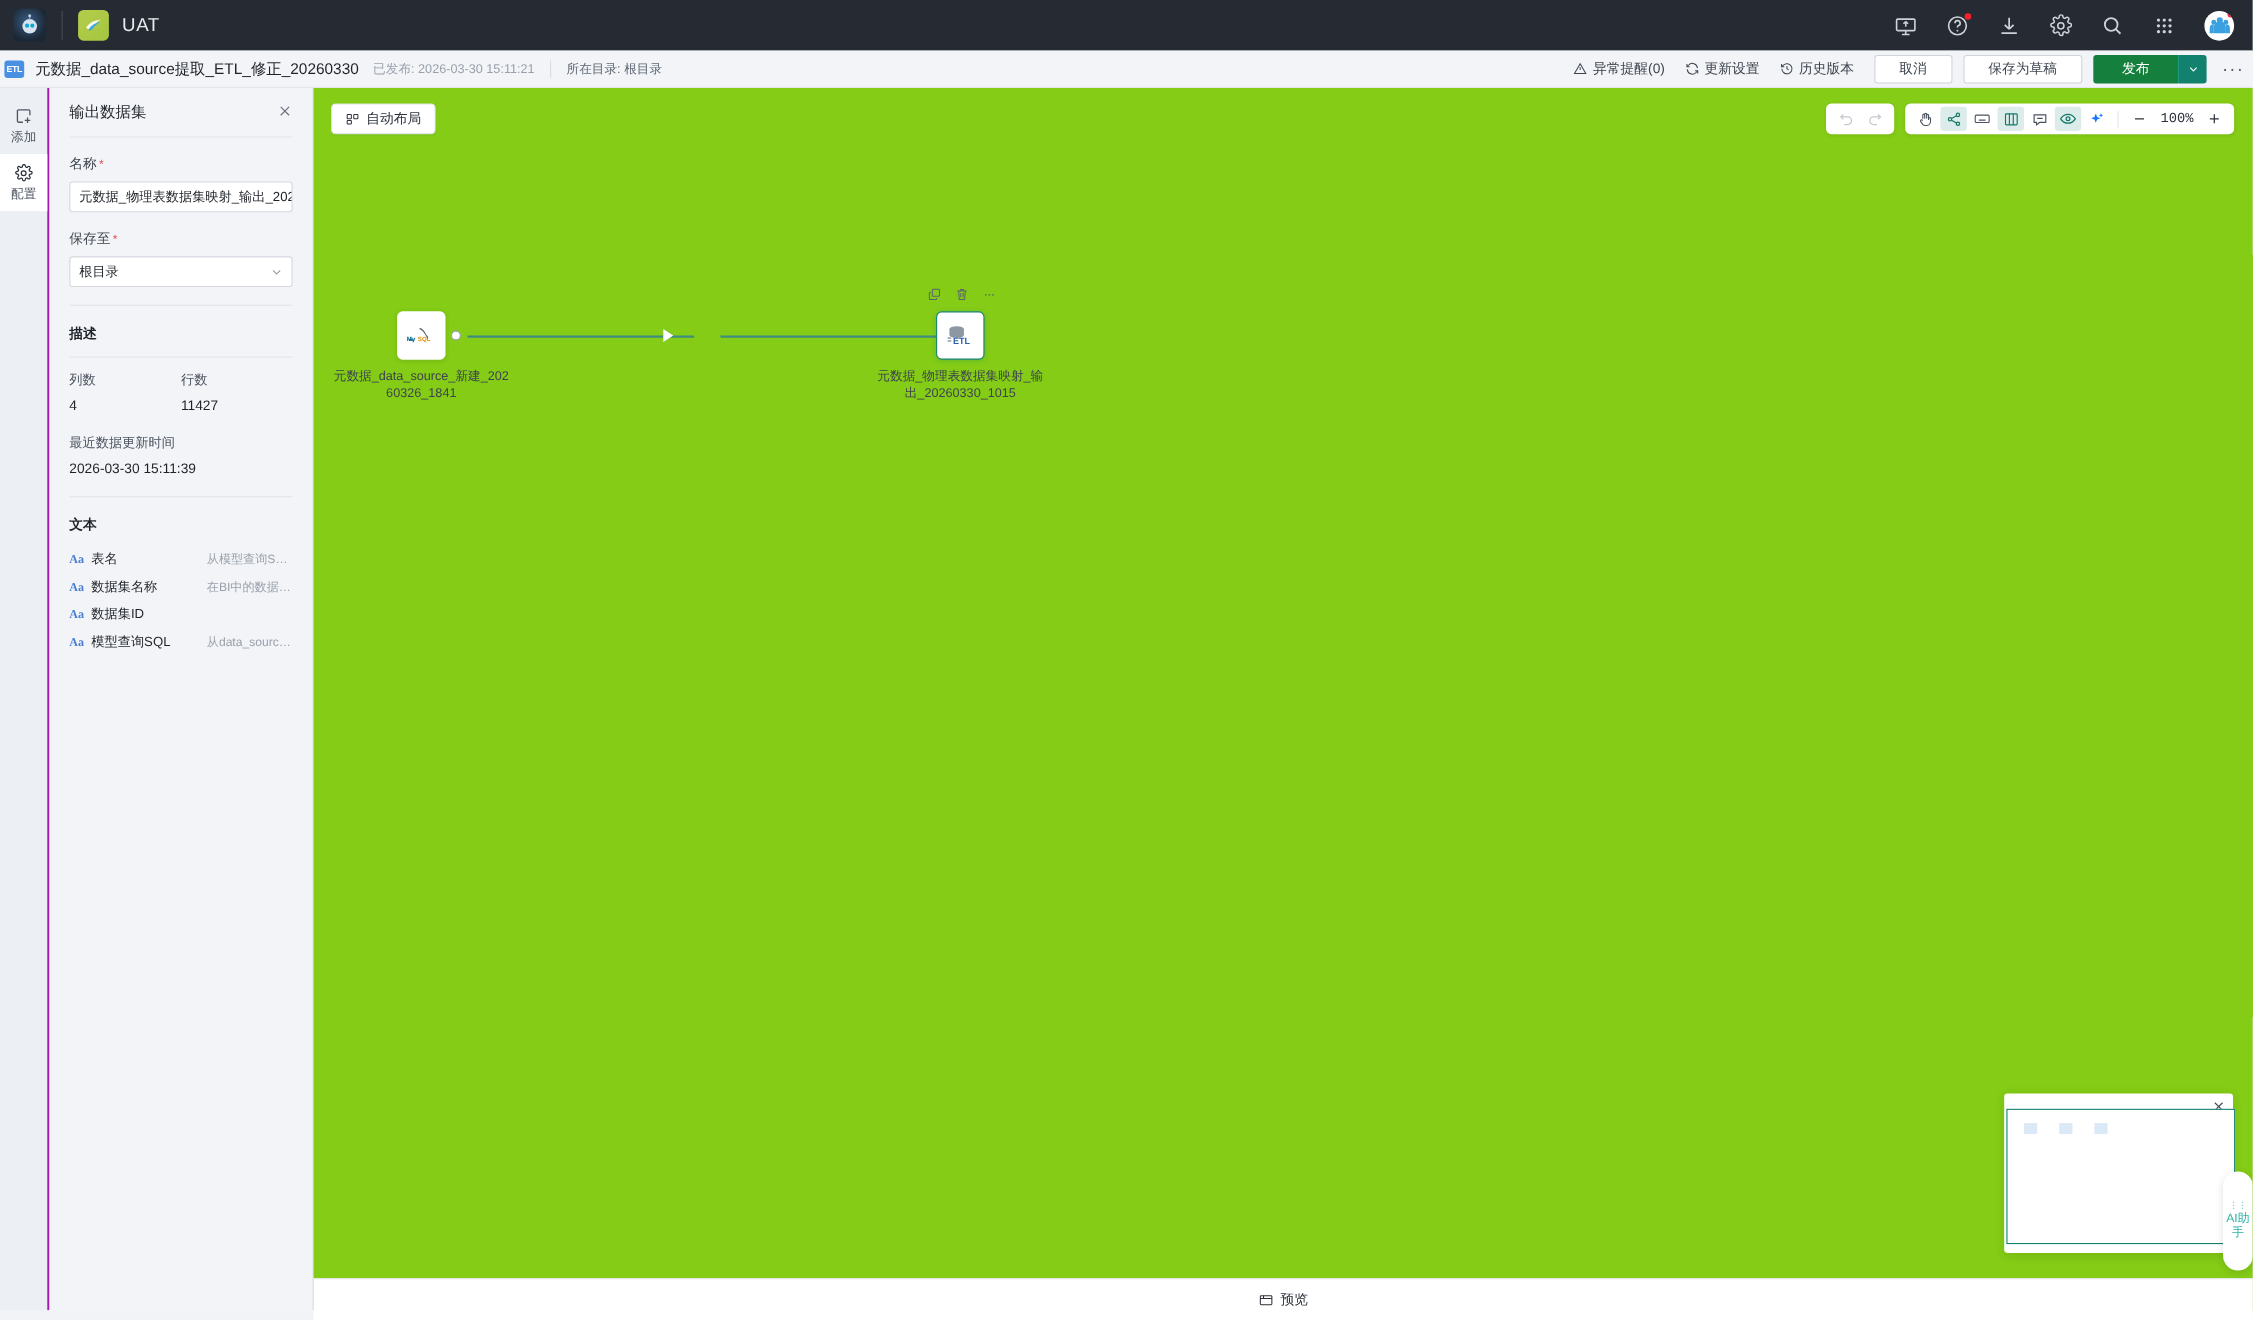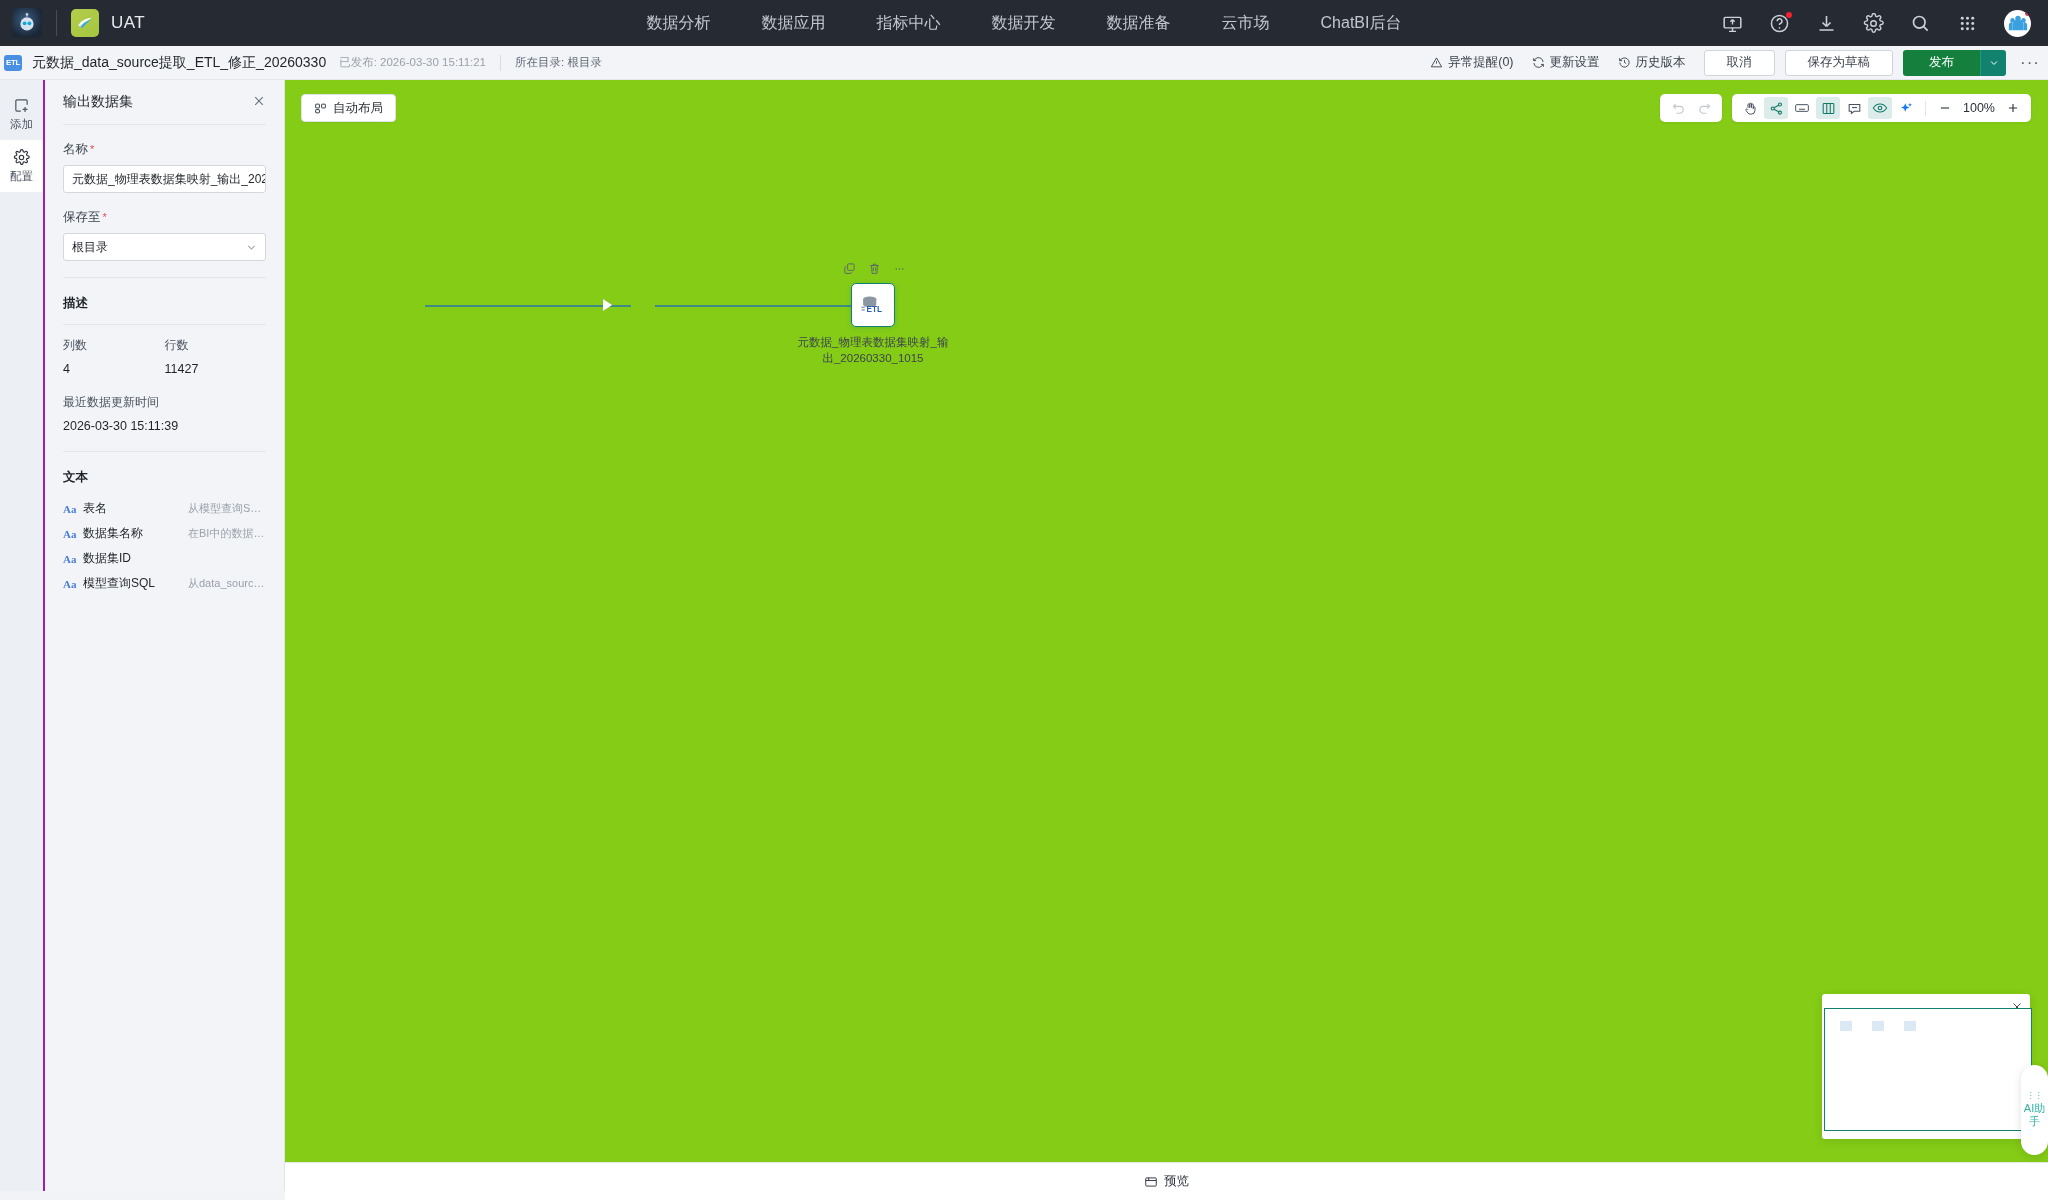--- a/index.html
+++ b/index.html
@@ -159,21 +159,21 @@
     background: #fff; border: 1px solid #e0e4e9; border-radius: 4px;
     display: flex; align-items: center; gap: 6px; font-size: 12.5px; color: #2b313a;
     cursor: pointer; box-shadow: 0 1px 2px rgba(0,0,0,.04);
   }
 
   .cv-tools {
     position: absolute; right: 17px; top: 14px; display: flex; gap: 10px;
   }
   .tool-grp {
     background: #fff; border-radius: 5px; height: 28px; display: flex;
-    align-items: center; padding: 0 6px; gap: 2px; box-shadow: 0 1px 3px rgba(0,0,0,.07);
+    align-items: center; padding: 0 6px; gap: 2px; box-shadow: 0 1px 3px rgba(0,0,0,.07); font-family: Liberation Mono, monospace;
   }
   .tbtn {
     width: 24px; height: 22px; display: flex; align-items: center; justify-content: center;
     border-radius: 3px; cursor: pointer; color: #4a5260;
   }
   .tbtn.on { background: #dcecea; color: #14796a; }
   .tbtn.dim { color: #c3c8d0; }
   .tsep { width:1px; height: 15px; background: #e2e5ea; margin: 0 5px; }
   .zoomval { font-size: 12.5px; color: #2b313a; width: 40px; text-align:center; cursor:default; }
 
@@ -251,29 +251,20 @@
   </div>
   <div class="nav-divider"></div>
   <div class="app-badge">
     <svg width="18" height="18" viewBox="0 0 24 24">
       <path d="M3 15c4-6 9-9 18-10-5 3-8 6-10 9-3 4-6 3-8 1z" fill="#ffffff" opacity=".92"></path>
       <path d="M6 17c3-5 8-8 14-9-4 3-7 5-9 8-2 3-4 3-5 1z" fill="#3aa8e0"></path>
     </svg>
   </div>
   <div class="app-name">UAT</div>
 
-  <div class="nav-links">
-    <div class="nav-link">数据分析</div>
-    <div class="nav-link">数据应用</div>
-    <div class="nav-link">指标中心</div>
-    <div class="nav-link">数据开发</div>
-    <div class="nav-link">数据准备</div>
-    <div class="nav-link">云市场</div>
-    <div class="nav-link">ChatBI后台</div>
-  </div>
 
   <div class="nav-right">
     <div class="nav-ico">
       <svg viewBox="0 0 24 24" fill="none" stroke="currentColor" stroke-width="1.7">
         <rect x="2.5" y="5" width="19" height="12" rx="1.3"></rect>
         <path d="M8 21h8M12 17v4"></path>
         <path d="M12 13V7.5M12 7.5l-2.4 2.4M12 7.5l2.4 2.4" stroke-width="1.6"></path>
       </svg>
     </div>
     <div class="nav-ico">
@@ -555,20 +546,33 @@
             </svg>
         </div>
       </div>
     </div>
 
     <div class="edge" style="left:140px; top:225px; width:206px;"></div>
     <div class="arrow-o" style="left:318px; top:225px;"></div>
     <div class="edge" style="left:370px; top:225px; width:206px;"></div>
     <div class="arrow-o" style="left:568px; top:225px;"></div>
 
+    <div class="node-grp" style="left:18px; top:203px;">
+      <div class="node-box">
+        <svg width="30" height="26" viewBox="0 0 48 40">
+          <path d="M6 27c2-1 4-1 6 0" stroke="#00678c" stroke-width="2" fill="none"></path>
+          <text x="3" y="28" font-size="9" font-family="Liberation Sans, sans-serif" fill="#00678c" font-weight="bold">My</text>
+          <text x="19" y="28" font-size="9" font-family="Liberation Sans, sans-serif" fill="#e48e00" font-weight="bold">SQL</text>
+          <path d="M22 10c3 1 6 4 8 8 1 2 2 3 3 4" stroke="#5a6570" stroke-width="1.6" fill="none" stroke-linecap="round"></path>
+          <path d="M31 21l3 1-1 3z" fill="#5a6570"></path>
+        </svg>
+        <span class="port out"></span>
+      </div>
+      <div class="node-lbl">元数据_data_source_新建_20260326_1841</div>
+    </div>
 
 
     <div class="node-grp" style="left:508px; top:203px;">
       <div class="node-actions" style="left:50px; top:-22px;">
         <div>
           <svg width="13" height="13" viewBox="0 0 24 24" fill="none" stroke="currentColor" stroke-width="1.7">
             <rect x="8.5" y="3.5" width="12" height="12" rx="1.3"></rect>
               <path d="M15.5 18.5v1a1.5 1.5 0 0 1-1.5 1.5H5a1.5 1.5 0 0 1-1.5-1.5V10A1.5 1.5 0 0 1 5 8.5h1"></path>
           </svg>
         </div>

